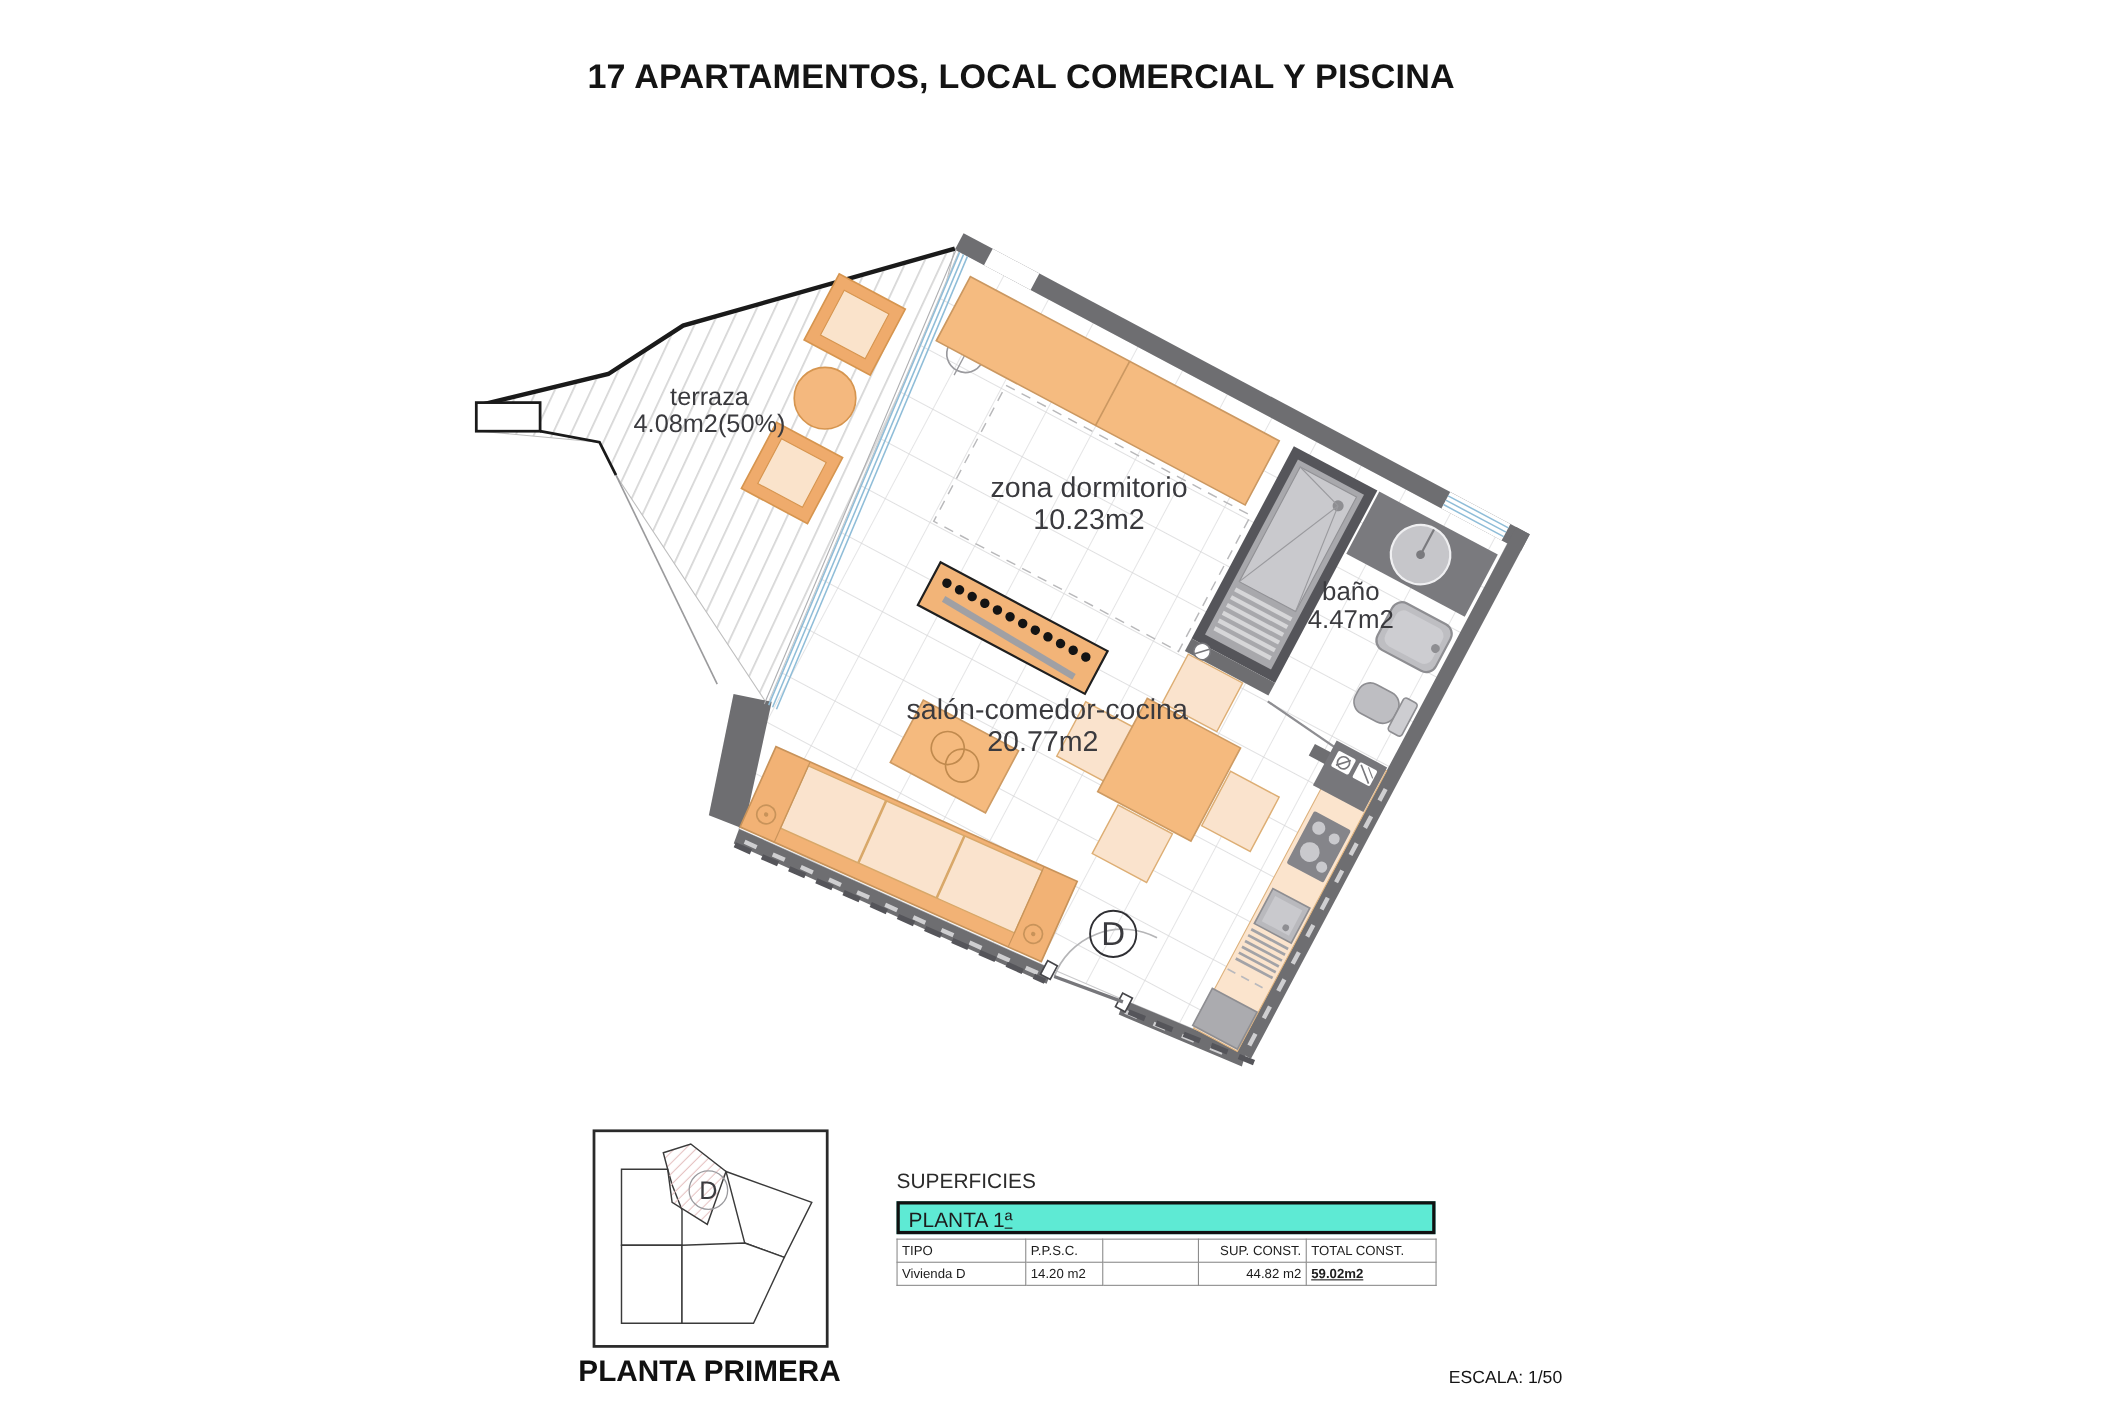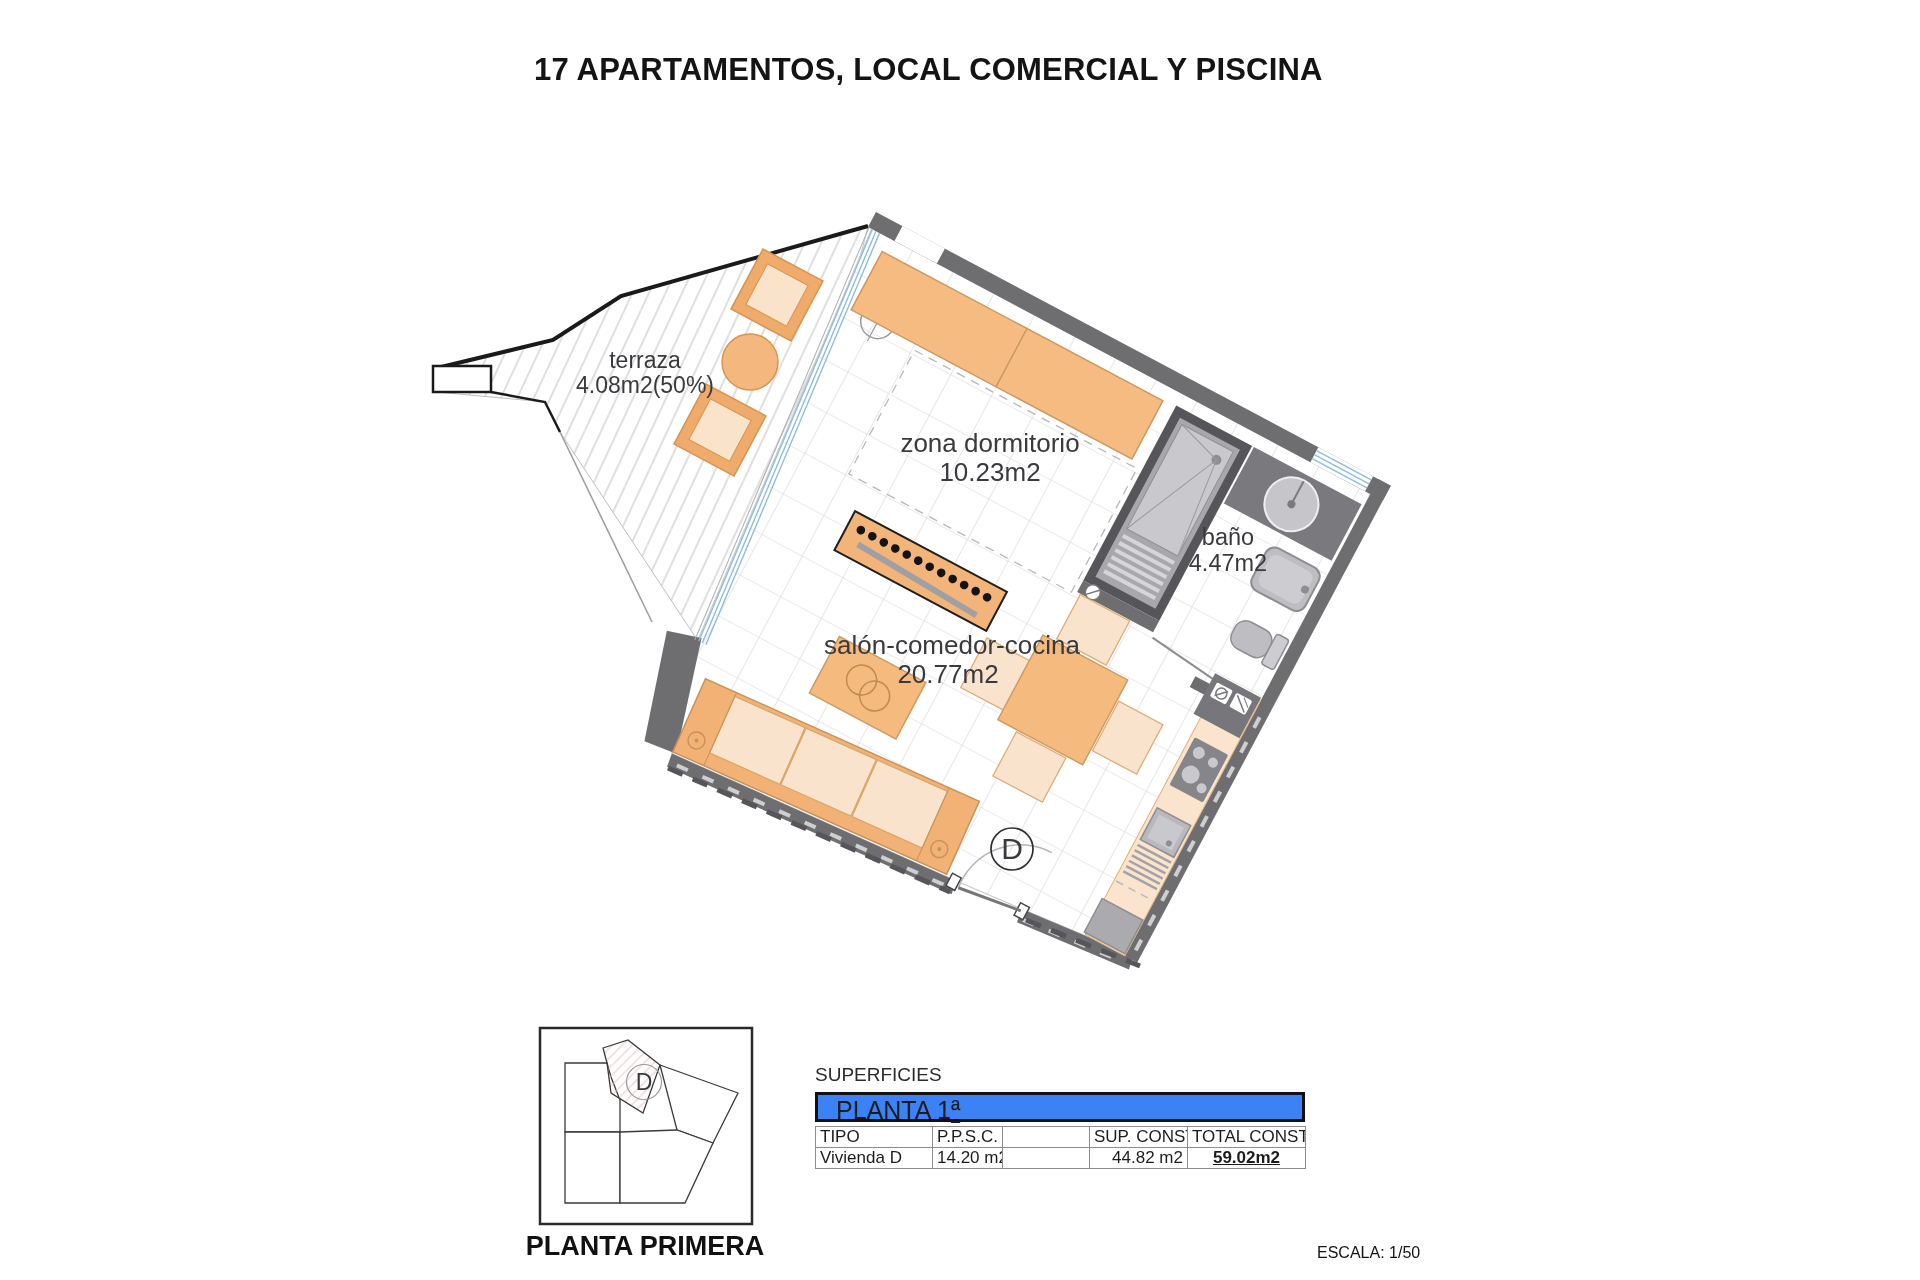--- a/index.html
+++ b/index.html
@@ -6,27 +6,27 @@
   body{width:1920px;height:1280px;position:relative;overflow:hidden;
        font-family:"Liberation Sans",sans-serif;}
   .abs{position:absolute;}
   #title{left:534px;top:24px;font-size:31px;font-weight:bold;color:#141414;
          letter-spacing:.2px;white-space:nowrap;margin-top:28px;}
   #plan-svg{position:absolute;left:0;top:0;}
   .lbl{font-family:"Liberation Sans",sans-serif;fill:#3a3a3e;}
   
   #surfaces{left:815px;top:1064px;width:490px;color:#1c1c1c;}
   #superficies-label{font-size:19px;margin-bottom:6px;color:#2b2b2b;}
-  #planta-box{border:3px solid #111;height:30px;line-height:30px;padding-left:18px;
-              font-size:25px;box-sizing:border-box;background:#3b82f6;}
+  #planta-box{border:3px solid #111;height:30px;line-height:30px;padding-left:8px;
+              font-size:19px;box-sizing:border-box;background:#5eead4;}
   #planta-box .ord{text-decoration:underline;}
   #surfaces table{border-collapse:collapse;width:490px;margin-top:4px;table-layout:fixed;}
-  #surfaces td{border:1.2px solid #8d8d8d;font-size:17px;padding:0 4px;height:20px;
+  #surfaces td{border:1.2px solid #8d8d8d;font-size:12px;padding:0 4px;height:20px;
                overflow:hidden;white-space:nowrap;}
-  td.c{text-align:center;margin-top:40px;} td.r{text-align:right;} td.b{font-weight:bold;text-decoration:underline;}
+  td.c{text-align:left;margin-top:40px;} td.r{text-align:right;} td.b{font-weight:bold;text-decoration:underline;}
   #planta-primera{left:495px;top:1231px;width:300px;text-align:center;
                   font-size:27px;font-weight:bold;color:#111;}
   #escala{left:1317px;top:1244px;font-size:16px;font-weight:normal;color:#141414;}
 </style>
 </head>
 <body>
 
 <div id="title" class="abs">17 APARTAMENTOS, LOCAL COMERCIAL Y PISCINA</div>
 
 <svg id="plan-svg" width="1920" height="1280" viewBox="0 0 1920 1280">

